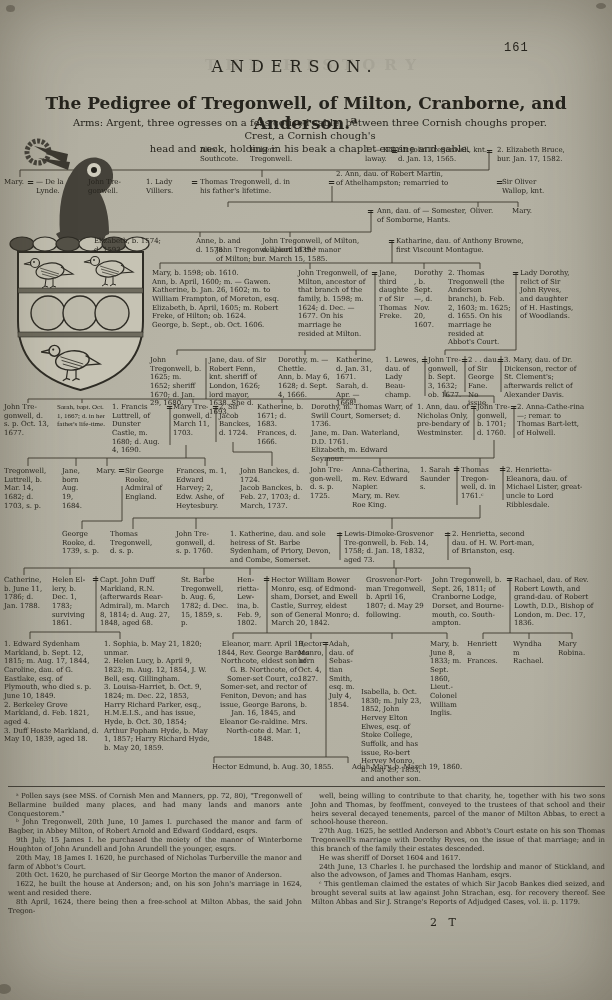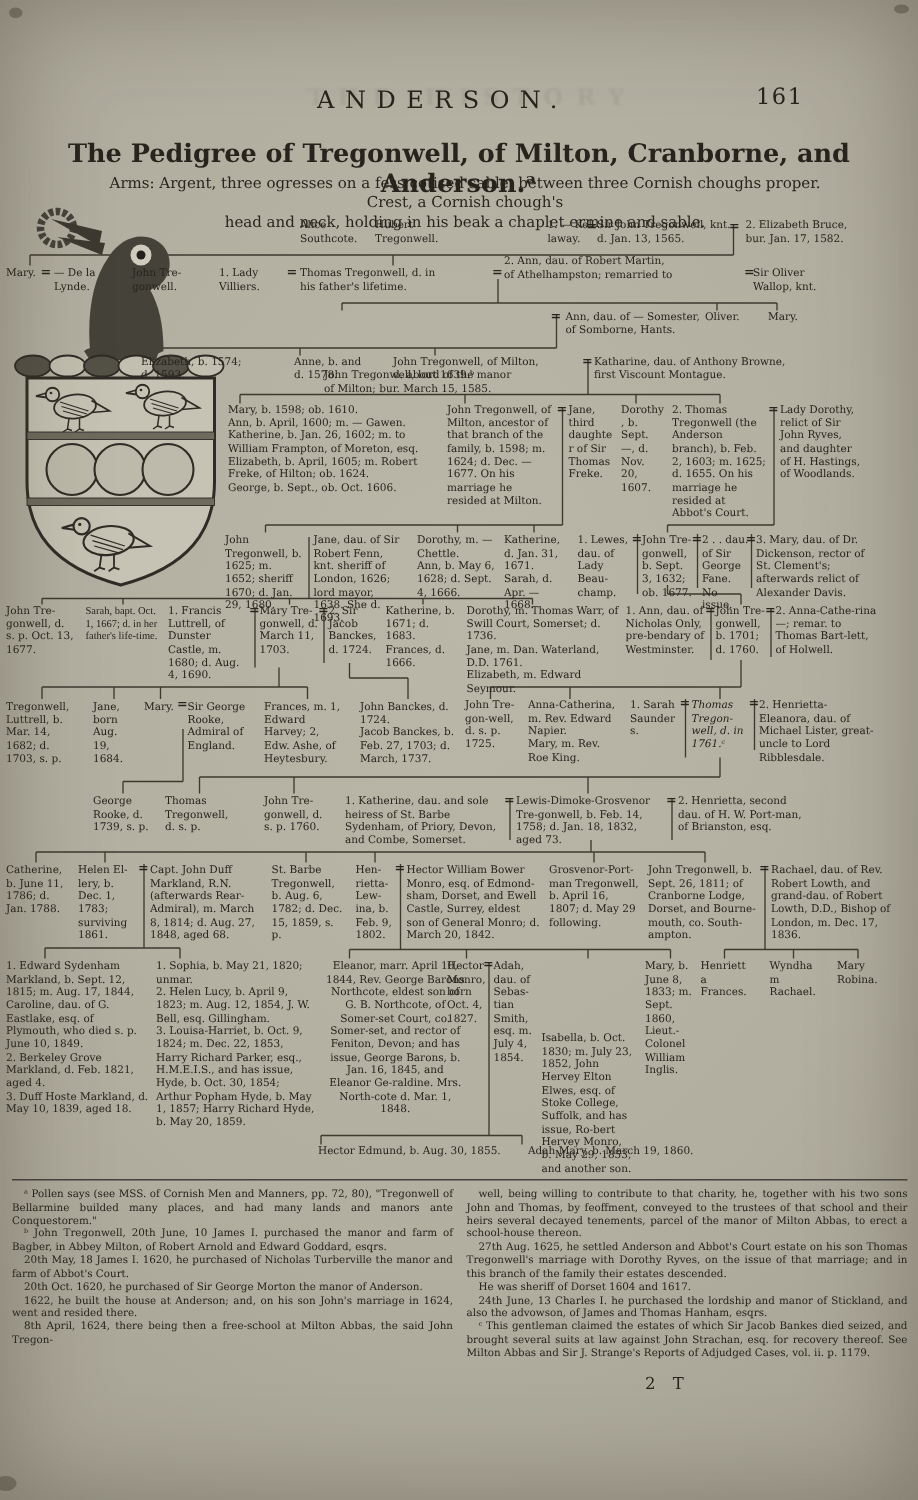--- a/index.html
+++ b/index.html
@@ -7,21 +7,21 @@
     width:612px;height:1000px;position:relative;overflow:hidden;
     background:#b2af a1;
     background:radial-gradient(ellipse 90% 75% at 50% 42%, #bab7a9 0%, #b2afa1 55%, #a39f91 100%);
     font-family:"DejaVu Serif","Liberation Serif",serif;
     color:#26241d;
   }
   .vignette{position:absolute;inset:0;box-shadow:inset 0 0 70px rgba(62,56,40,.38);pointer-events:none;z-index:9;}
   .corner{position:absolute;background:#4a443a;opacity:.45;border-radius:50%;z-index:8;}
   .ghost{position:absolute;opacity:.07;filter:blur(.6px);font-size:15px;letter-spacing:9px;font-weight:bold;z-index:1;}
   .hdr{position:absolute;left:120px;top:57px;width:350px;text-align:center;font-size:16px;letter-spacing:7px;z-index:3;}
-  .pageno{position:absolute;left:504px;top:55px;font-size:15px;letter-spacing:1px;z-index:3;}
+  .pageno{position:absolute;left:504px;top:41px;font-size:12px;letter-spacing:1px;z-index:3;font-family:Liberation Mono, monospace;}
   .title{position:absolute;left:40px;top:93px;width:532px;text-align:center;font-size:17px;font-weight:bold;z-index:3;}
   .armsline{position:absolute;left:60px;top:116px;width:500px;text-align:center;font-size:10px;line-height:1.3;white-space:pre-line;z-index:3;}
   .cell{position:absolute;font-size:7px;line-height:1.24;white-space:pre-line;overflow-wrap:break-word;z-index:4;}
   .nowrap{white-space:nowrap;}
   .eq{position:absolute;font-size:8.5px;font-weight:bold;z-index:5;letter-spacing:-1px;}
   #lines{position:absolute;left:0;top:0;z-index:2;}
   #armsart{position:absolute;left:8px;top:136px;z-index:3;}
   .fnrule{position:absolute;left:8px;top:786px;width:597px;height:1px;background:#45423a;z-index:4;}
   .fncol{position:absolute;top:792px;font-size:6.9px;line-height:1.28;text-align:justify;z-index:4;}
   .fncol div{text-indent:8px;margin:0;}
@@ -270,21 +270,21 @@
 <div class="cell" style="left:62px;top:467px;width:28px;">Jane, born Aug. 19, 1684.</div>
 <div class="cell" style="left:96px;top:467px;width:24px;">Mary.</div>
 <div class="cell" style="left:125px;top:467px;width:44px;">Sir George Rooke, Admiral of England.</div>
 <div class="cell" style="left:176px;top:467px;width:56px;">Frances, m. 1, Edward Harvey; 2, Edw. Ashe, of Heytesbury.</div>
 <div class="cell" style="left:240px;top:467px;width:66px;">John Banckes, d. 1724.
 Jacob Banckes, b. Feb. 27, 1703; d. March, 1737.</div>
 <div class="cell" style="left:310px;top:466px;width:36px;">John Tre-gon-well, d. s. p. 1725.</div>
 <div class="cell" style="left:352px;top:466px;width:60px;">Anna-Catherina, m. Rev. Edward Napier.
 Mary, m. Rev. Roe King.</div>
 <div class="cell" style="left:420px;top:466px;width:32px;">1. Sarah Saunders.</div>
-<div class="cell" style="left:461px;top:466px;width:39px;font-style:italic;">Thomas Tregon-well, d. in 1761.ᶜ</div>
+<div class="cell" style="left:461px;top:466px;width:39px;">Thomas Tregon-well, d. in 1761.ᶜ</div>
 <div class="cell" style="left:506px;top:466px;width:78px;">2. Henrietta-Eleanora, dau. of Michael Lister, great-uncle to Lord Ribblesdale.</div>
 
 <div class="cell" style="left:62px;top:530px;width:40px;">George Rooke, d. 1739, s. p.</div>
 <div class="cell" style="left:110px;top:530px;width:48px;">Thomas Tregonwell, d. s. p.</div>
 <div class="cell" style="left:176px;top:530px;width:40px;">John Tre-gonwell, d. s. p. 1760.</div>
 <div class="cell" style="left:230px;top:530px;width:106px;">1. Katherine, dau. and sole heiress of St. Barbe Sydenham, of Priory, Devon, and Combe, Somerset.</div>
 <div class="cell" style="left:344px;top:530px;width:100px;">Lewis-Dimoke-Grosvenor Tre-gonwell, b. Feb. 14, 1758; d. Jan. 18, 1832, aged 73.</div>
 <div class="cell" style="left:452px;top:530px;width:84px;">2. Henrietta, second dau. of H. W. Port-man, of Brianston, esq.</div>
 
 <div class="cell" style="left:4px;top:576px;width:42px;">Catherine, b. June 11, 1786; d. Jan. 1788.</div>
@@ -339,20 +339,21 @@
 <span class="eq" style="left:444px;top:529px;">=</span>
 <span class="eq" style="left:92px;top:574px;">=</span>
 <span class="eq" style="left:263px;top:574px;">=</span>
 <span class="eq" style="left:506px;top:574px;">=</span>
 <span class="eq" style="left:322px;top:638px;">=</span>
 
 <div class="fnrule"></div>
 <div class="fncol" style="left:8px;width:294px;">
   <div>ᵃ Pollen says (see MSS. of Cornish Men and Manners, pp. 72, 80), "Tregonwell of Bellarmine builded many places, and had many lands and manors ante Conquestorem."</div>
   <div>ᵇ John Tregonwell, 20th June, 10 James I. purchased the manor and farm of Bagber, in Abbey Milton, of Robert Arnold and Edward Goddard, esqrs.</div>
+  <div>9th July, 15 James I. he purchased the moiety of the manor of Winterborne Houghton of John Arundell and John Arundell the younger, esqrs.</div>
   <div>20th May, 18 James I. 1620, he purchased of Nicholas Turberville the manor and farm of Abbot's Court.</div>
   <div>20th Oct. 1620, he purchased of Sir George Morton the manor of Anderson.</div>
   <div>1622, he built the house at Anderson; and, on his son John's marriage in 1624, went and resided there.</div>
   <div>8th April, 1624, there being then a free-school at Milton Abbas, the said John Tregon-</div>
 </div>
 <div class="fncol" style="left:311px;width:294px;">
   <div>well, being willing to contribute to that charity, he, together with his two sons John and Thomas, by feoffment, conveyed to the trustees of that school and their heirs several decayed tenements, parcel of the manor of Milton Abbas, to erect a school-house thereon.</div>
   <div>27th Aug. 1625, he settled Anderson and Abbot's Court estate on his son Thomas Tregonwell's marriage with Dorothy Ryves, on the issue of that marriage; and in this branch of the family their estates descended.</div>
   <div>He was sheriff of Dorset 1604 and 1617.</div>
   <div>24th June, 13 Charles I. he purchased the lordship and manor of Stickland, and also the advowson, of James and Thomas Hanham, esqrs.</div>

